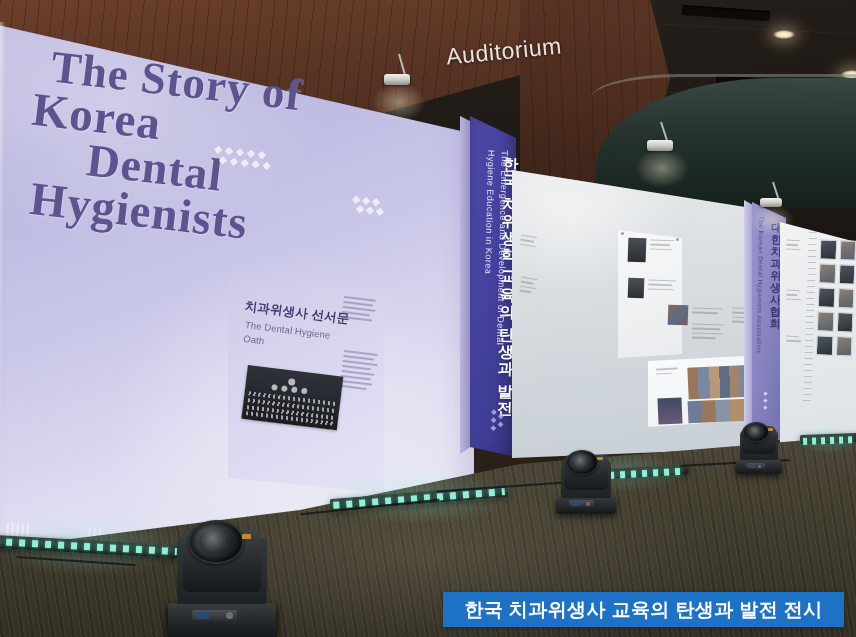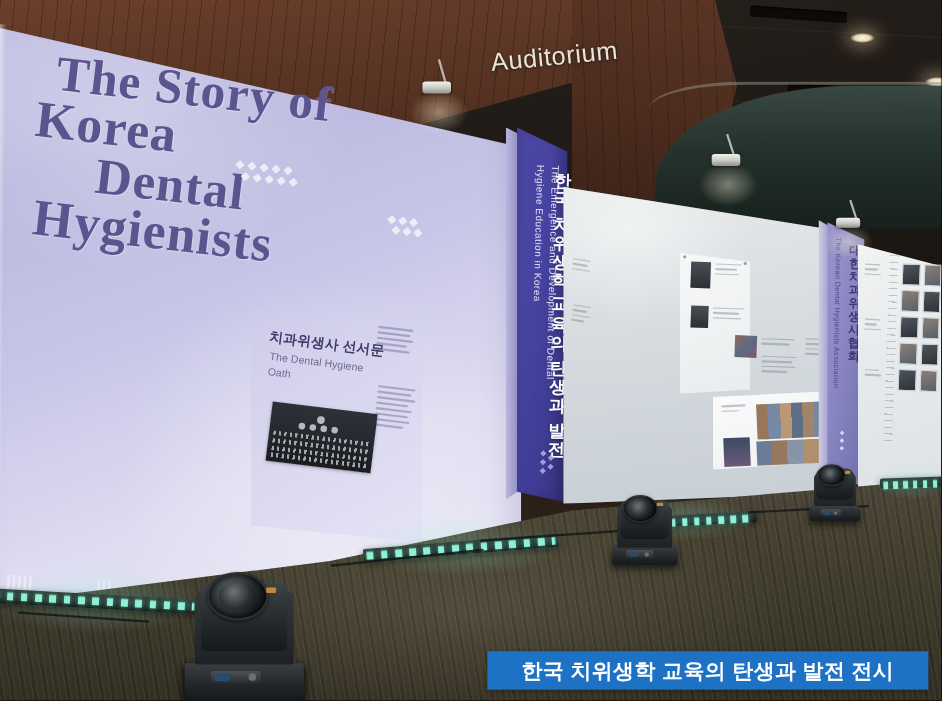--- a/index.html
+++ b/index.html
@@ -715,16 +715,16 @@
     </div>
     <div class="yoke" style="top:6px;height:30px;"></div>
     <div class="head" style="top:2px;height:28px;"></div>
     <div class="lens" style="left:7px;top:-2px;width:24px;height:18px;border-width:1px;">
       <div class="inner"></div>
     </div>
     <div class="amber" style="left:32px;top:4px;width:5px;height:3px;"></div>
   </div>
 
   <div class="caption-bar">
-    <span>한국 치위생학 교육의 탄생과 발전 전시</span>
+    <span>한국 치과위생사 교육의 탄생과 발전 전시</span>
   </div>
 
 </div>
 
 </body></html>

